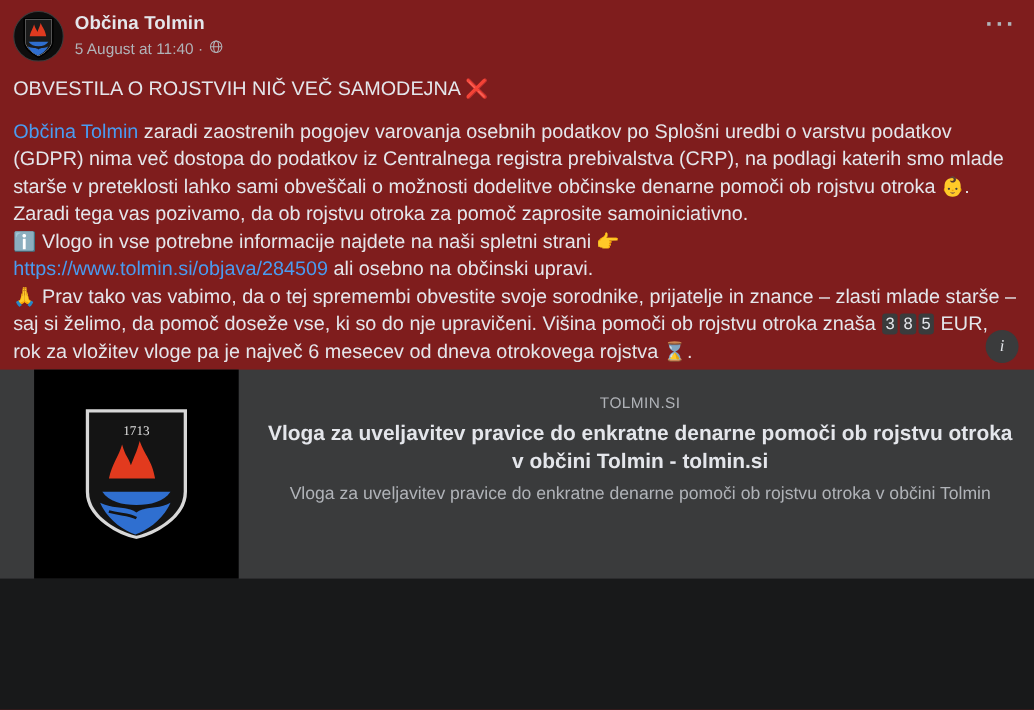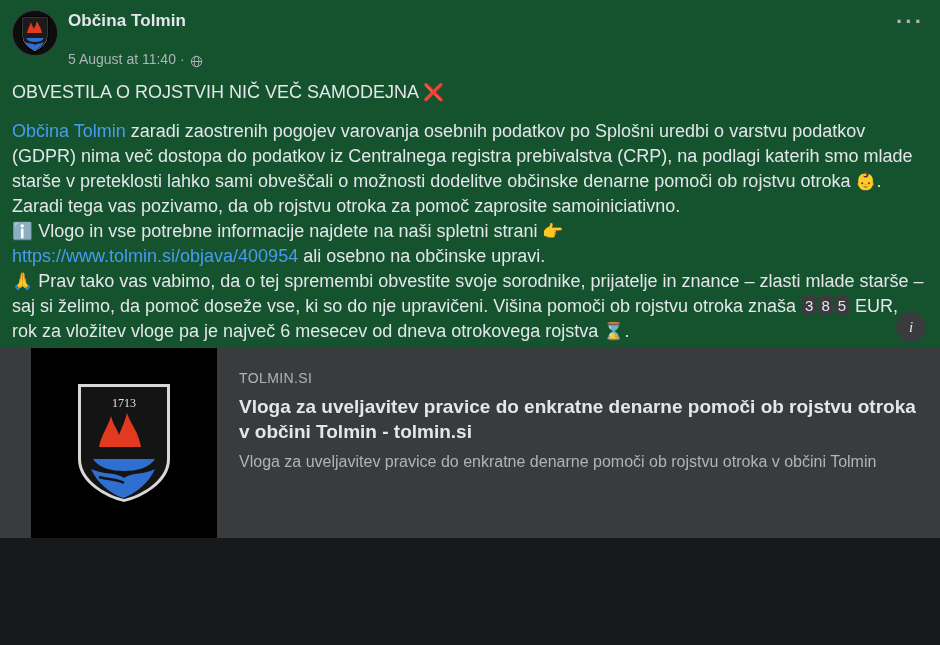--- a/index.html
+++ b/index.html
@@ -10,21 +10,21 @@
   body {
     width: 940px;
     height: 645px;
     font-family: "Liberation Sans", sans-serif;
     color: #e4e6eb;
     overflow: hidden;
   }
   .post {
     width: 940px;
     height: 514px;
-    background: #14532d;
+    background: #7f1d1d;
     position: relative;
     display: flex;
     flex-direction: column;
   }
   
   .post-header {
     display: flex;
     align-items: flex-start;
     padding: 10px 12px 4px 12px;
     position: relative;
@@ -51,22 +51,22 @@
   }
   .page-name {
     font-size: 17px;
     font-weight: bold;
     color: #e4e6eb;
     line-height: 20px;
     letter-spacing: .1px;
   }
   .meta-row {
     display: flex;
-    align-items: flex-end;
-    margin-top: 20px;
+    align-items: flex-start;
+    margin-top: 5px;
     font-size: 14px;
     color: #b0b3b8;
     line-height: 17px;
   }
   .meta-sep { margin: 0 4px; }
   .globe-icon { display: inline-flex; margin-left: 1px; }
   .more-btn {
     position: absolute;
     right: 16px;
     top: 14px;
@@ -128,20 +128,21 @@
     display: flex;
     align-items: center;
     justify-content: center;
     margin-left: 31px;
   }
   .crest { display:block; }
   .lp-text {
     flex: 1;
     padding: 22px 15px 0 22px;
     overflow: hidden;
+    text-align: center;
   }
   .lp-domain {
     font-size: 14px;
     color: #b0b3b8;
     letter-spacing: .4px;
     text-transform: uppercase;
     line-height: 17px;
   }
   .lp-title {
     margin-top: 7px;
@@ -212,21 +213,21 @@
     <p class="para" style="margin-bottom:14px;">
       <span>OBVESTILA O ROJSTVIH NIČ VEČ SAMODEJNA </span><span class="emoji">❌</span>
     </p>
 
     <p class="para">
       <span class="blue">Občina Tolmin</span><span> zaradi zaostrenih pogojev varovanja osebnih podatkov po Splošni uredbi o varstvu podatkov (GDPR) nima več dostopa do podatkov iz Centralnega registra prebivalstva (CRP), na podlagi katerih smo mlade starše v preteklosti lahko sami obveščali o možnosti dodelitve občinske denarne pomoči ob rojstvu otroka </span><span class="emoji">👶</span><span>. Zaradi tega vas pozivamo, da ob rojstvu otroka za pomoč zaprosite samoiniciativno.</span>
     </p>
 
     <p class="para">
       <span class="emoji">ℹ️</span><span> Vlogo in vse potrebne informacije najdete na naši spletni strani </span><span class="emoji">👉</span><br>
-      <a class="link" href="#">https://www.tolmin.si/objava/400954</a><span> ali osebno na občinske upravi.</span>
+      <a class="link" href="#">https://www.tolmin.si/objava/284509</a><span> ali osebno na občinski upravi.</span>
     </p>
 
     <p class="para">
       <span class="emoji">🙏</span><span> Prav tako vas vabimo, da o tej spremembi obvestite svoje sorodnike, prijatelje in znance – zlasti mlade starše – saj si želimo, da pomoč doseže vse, ki so do nje upravičeni. Višina pomoči ob rojstvu otroka znaša </span><span class="kc">3</span><span class="kc">8</span><span class="kc">5</span><span> EUR, rok za vložitev vloge pa je največ 6 mesecev od dneva otrokovega rojstva </span><span class="emoji">⌛</span><span>.</span>
     </p>
 
   </div>
 
   <div class="link-preview">
     <div class="info-badge">i</div>

